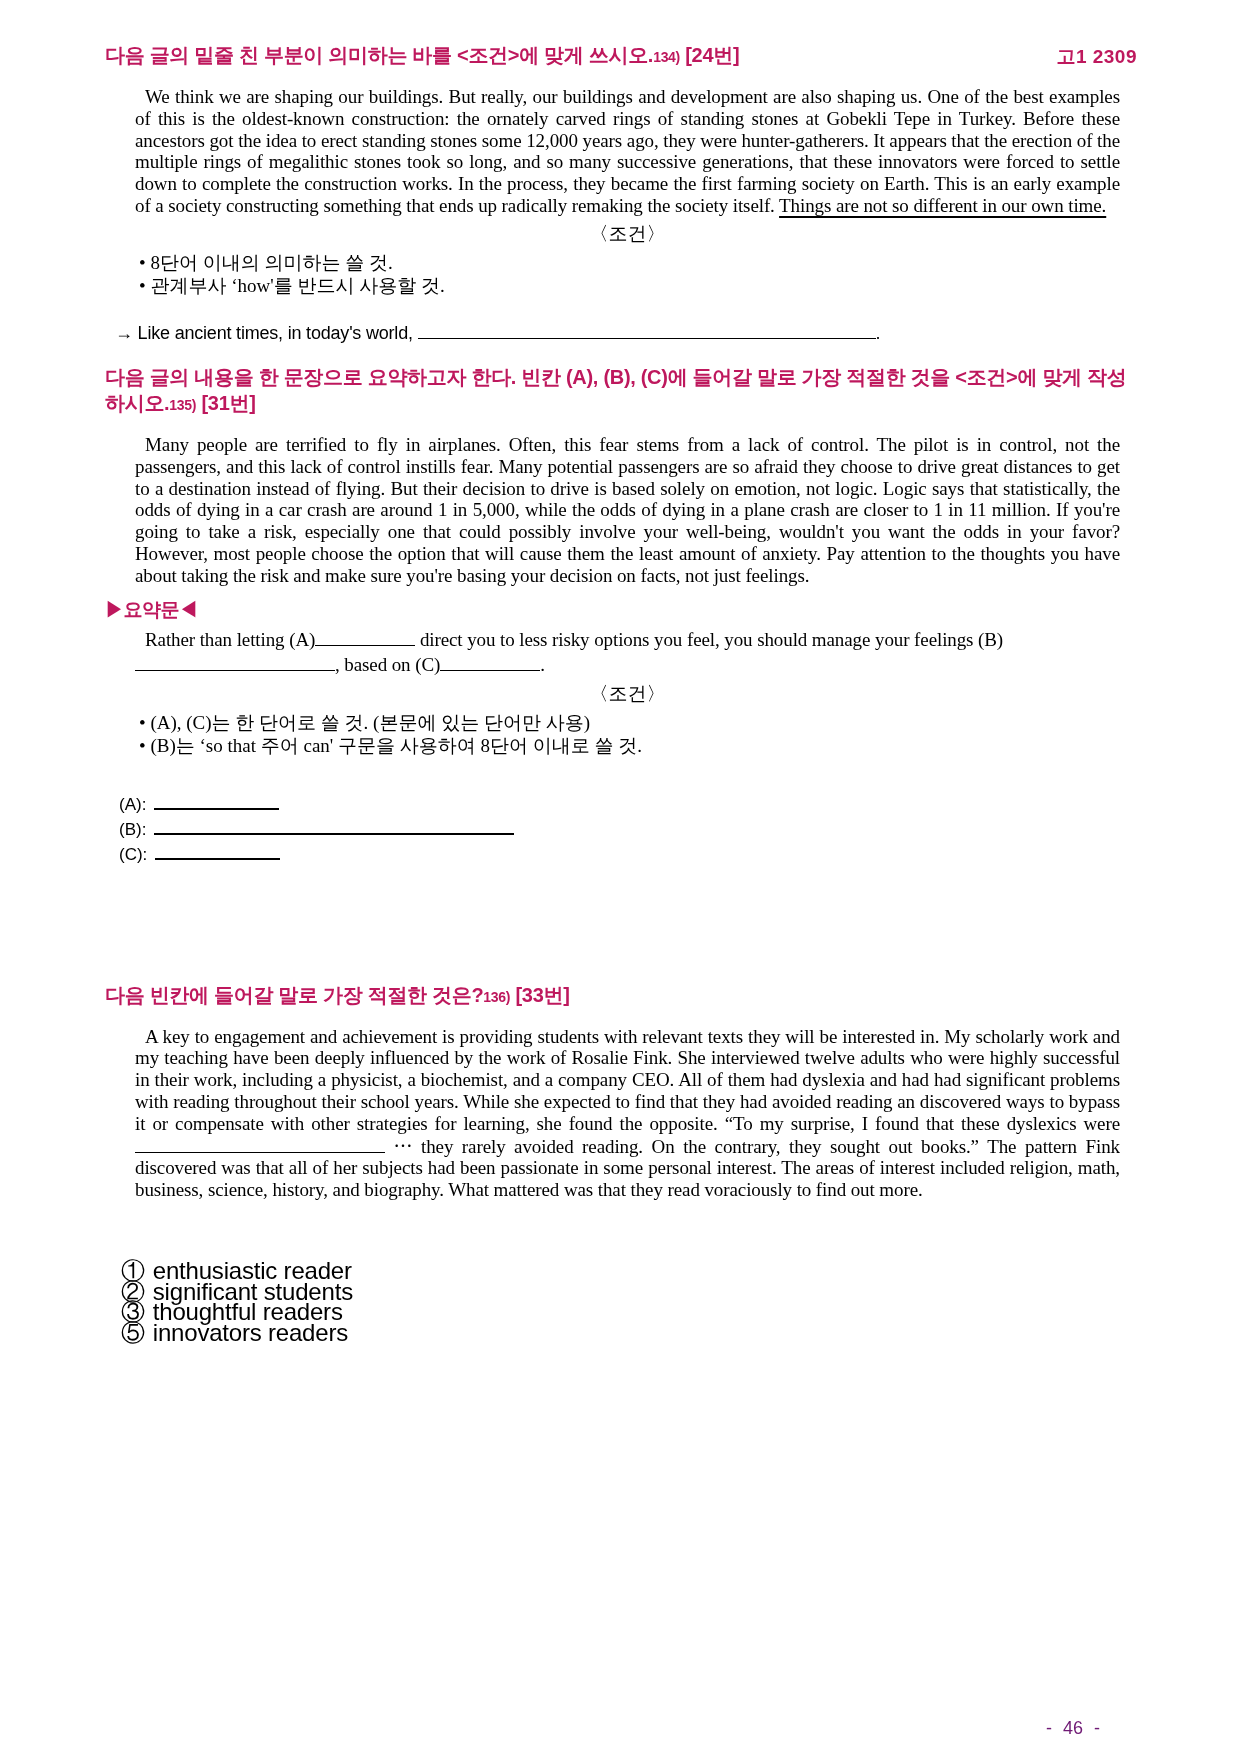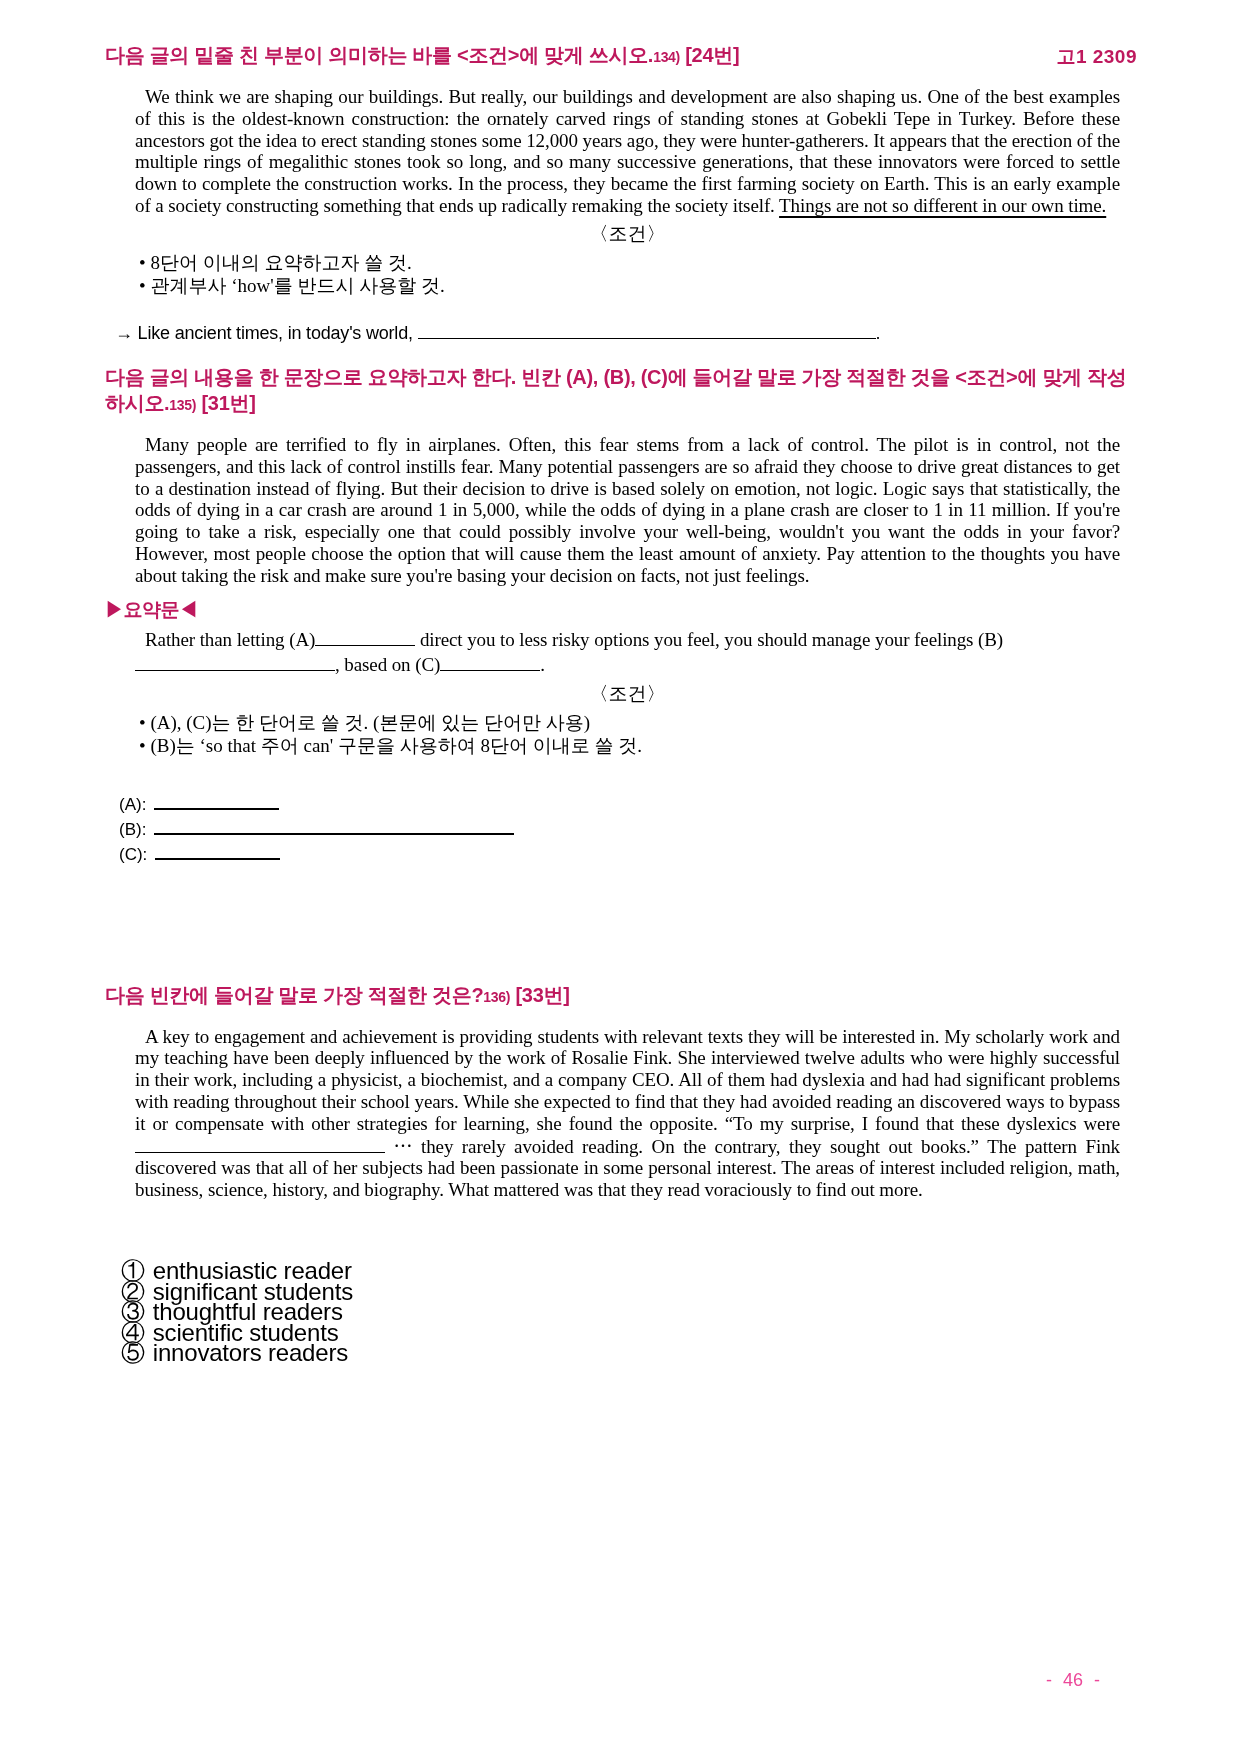--- a/index.html
+++ b/index.html
@@ -80,40 +80,40 @@
   .mt-q33 { margin-top:115px; }
   .passage .inline-blank { width:250px; border-bottom-width:1.5px; }
   .options {
     margin:60px 0 0 16px;
     font-family:"Liberation Sans", sans-serif;
     font-size:24px; line-height:20.5px;
     letter-spacing:-0.2px;
   }
   .option-row .opt-num { margin-right:8px; }
   .page-number {
-    position:absolute; top:1670px; left:1046px;
+    position:absolute; top:1718px; left:1046px;
     font-family:"Liberation Sans", sans-serif;
-    font-size:18px; color:#ec4899; word-spacing:6px;
+    font-size:18px; color:#701a75; word-spacing:6px;
   }
 </style>
 </head>
 <body>
 
 <div class="page">
 
   <div class="corner-label">고1 2309</div>
 
   <section>
     <div class="q-title"><span>다음 글의 밑줄 친 부분이 의미하는 바를 &lt;조건&gt;에 맞게 쓰시오.</span><span class="ref">134)</span> <span>[24번]</span></div>
 
     <p class="passage"><span>We think we are shaping our buildings. But really, our buildings and development are also shaping us. One of the best examples of this is the oldest-known construction: the ornately carved rings of standing stones at Gobekli Tepe in Turkey. Before these ancestors got the idea to erect standing stones some 12,000 years ago, they were hunter-gatherers. It appears that the erection of the multiple rings of megalithic stones took so long, and so many successive generations, that these innovators were forced to settle down to complete the construction works. In the process, they became the first farming society on Earth. This is an early example of a society constructing something that ends up radically remaking the society itself. </span><span class="u-sentence">Things are not so different in our own time.</span></p>
 
     <div class="cond-title">〈조건〉</div>
     <div class="cond-list">
-      <div class="cond-item">8단어 이내의 요약하고자 쓸 것.</div>
+      <div class="cond-item">8단어 이내의 의미하는 쓸 것.</div>
       <div class="cond-item">관계부사 ‘how'를 반드시 사용할 것.</div>
     </div>
 
     <div class="answer-arrow-line"><span>→</span><span> Like ancient times, in today's world, </span><span class="blank"></span><span>.</span></div>
   </section>
 
   <section>
     <div class="q-title mt-q31"><span>다음 글의 내용을 한 문장으로 요약하고자 한다. 빈칸 (A), (B), (C)에 들어갈 말로 가장 적절한 것을 &lt;조건&gt;에 맞게 작성하시오.</span><span class="ref">135)</span> <span>[31번]</span></div>
 
     <p class="passage">Many people are terrified to fly in airplanes. Often, this fear stems from a lack of control. The pilot is in control, not the passengers, and this lack of control instills fear. Many potential passengers are so afraid they choose to drive great distances to get to a destination instead of flying. But their decision to drive is based solely on emotion, not logic. Logic says that statistically, the odds of dying in a car crash are around 1 in 5,000, while the odds of dying in a plane crash are closer to 1 in 11 million. If you're going to take a risk, especially one that could possibly involve your well-being, wouldn't you want the odds in your favor? However, most people choose the option that will cause them the least amount of anxiety. Pay attention to the thoughts you have about taking the risk and make sure you're basing your decision on facts, not just feelings.</p>
@@ -137,20 +137,19 @@
 
   <section>
     <div class="q-title mt-q33"><span>다음 빈칸에 들어갈 말로 가장 적절한 것은?</span><span class="ref">136)</span> <span>[33번]</span></div>
 
     <p class="passage"><span>A key to engagement and achievement is providing students with relevant texts they will be interested in. My scholarly work and my teaching have been deeply influenced by the work of Rosalie Fink. She interviewed twelve adults who were highly successful in their work, including a physicist, a biochemist, and a company CEO. All of them had dyslexia and had had significant problems with reading throughout their school years. While she expected to find that they had avoided reading an discovered ways to bypass it or compensate with other strategies for learning, she found the opposite. “To my surprise, I found that these dyslexics were </span><span class="blank inline-blank"></span><span> ⋯ they rarely avoided reading. On the contrary, they sought out books.” The pattern Fink discovered was that all of her subjects had been passionate in some personal interest. The areas of interest included religion, math, business, science, history, and biography. What mattered was that they read voraciously to find out more.</span></p>
 
     <div class="options">
       <div class="option-row"><span class="opt-num">①</span><span>enthusiastic reader</span></div>
       <div class="option-row"><span class="opt-num">②</span><span>significant students</span></div>
       <div class="option-row"><span class="opt-num">③</span><span>thoughtful readers</span></div>
-      <div class="option-row"><span class="opt-num">④</span><span>scientific students</span></div>
       <div class="option-row"><span class="opt-num">⑤</span><span>innovators readers</span></div>
     </div>
   </section>
 
   <div class="page-number">- 46 -</div>
 
 </div>
 
 </body></html>

